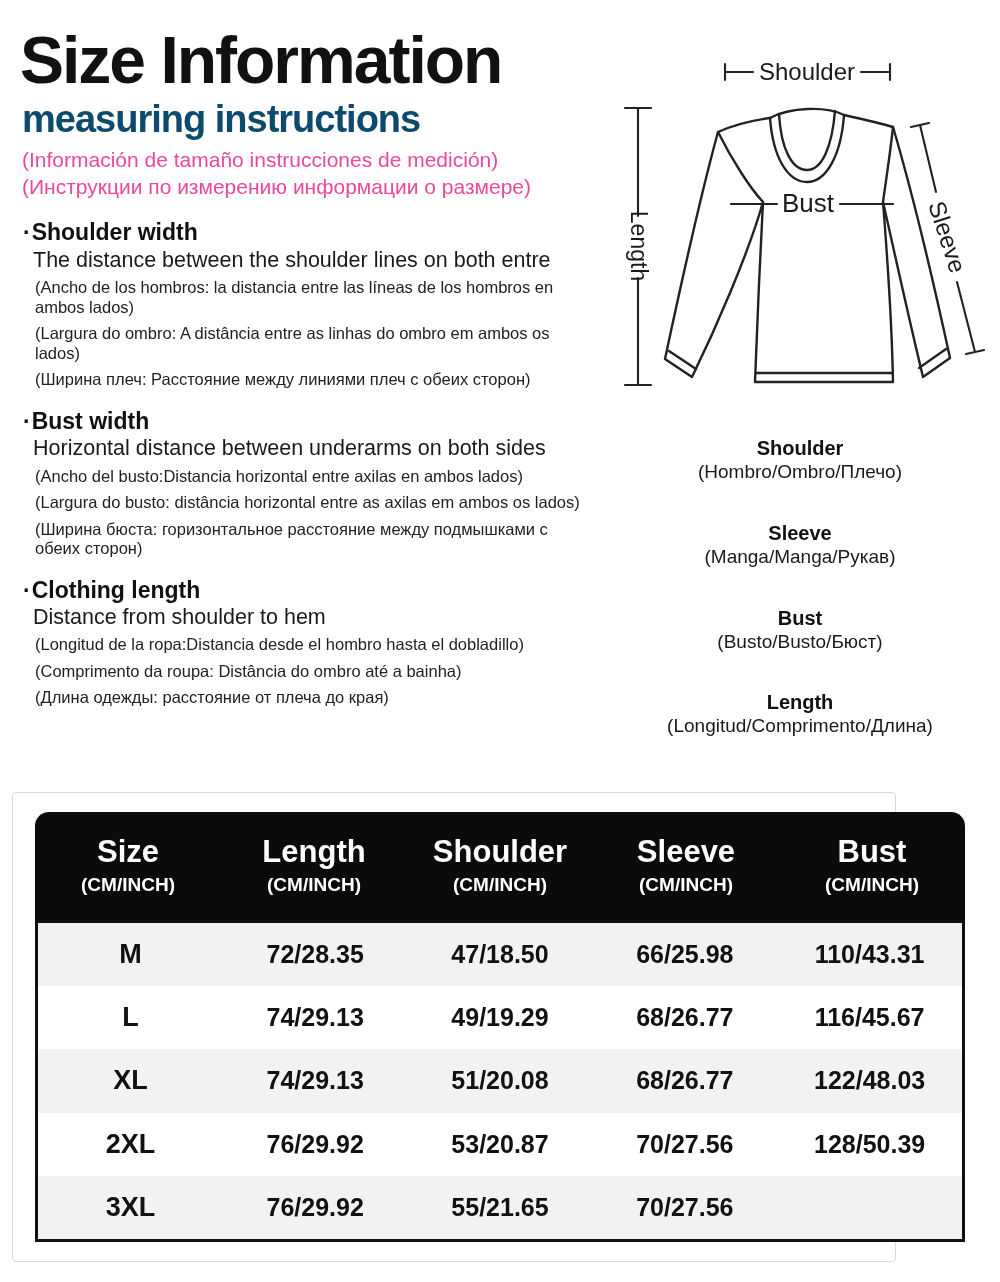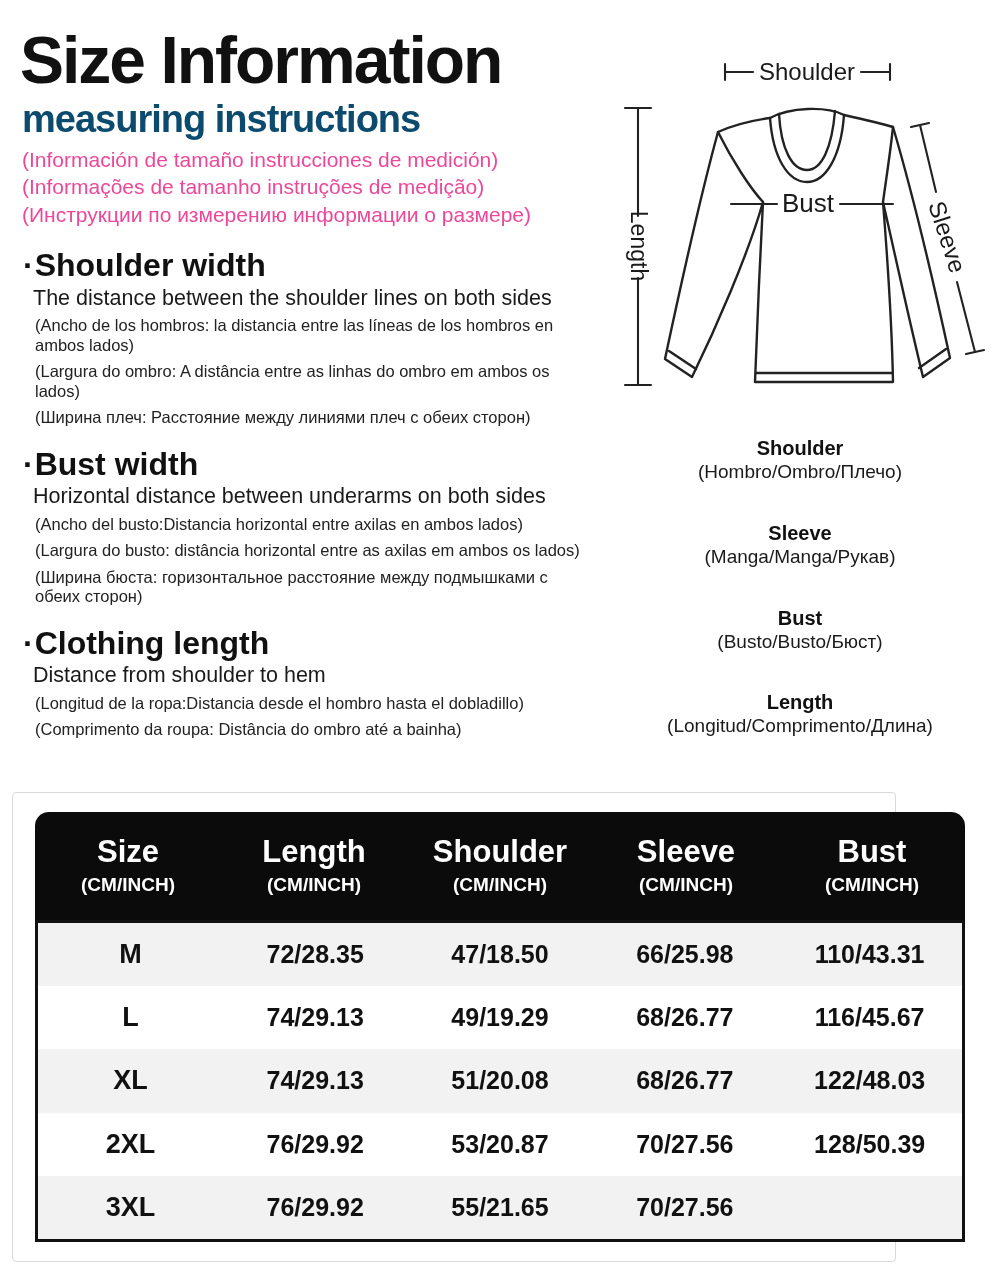--- a/index.html
+++ b/index.html
@@ -10,21 +10,21 @@
   }
 
   
   .left-col { position:absolute; left:20px; top:26px; width:578px; }
   .title { font-size:66px; font-weight:700; letter-spacing:-2px; line-height:1.06; margin:0; color:#111; }
   .subtitle { font-size:38px; font-weight:700; letter-spacing:-1px; line-height:1.12; margin:2px 0 0 2px; color:#0c4a6e; }
   .subtitle-trans { margin:5px 0 0 2px; }
   .subtitle-trans div { font-size:21px; line-height:1.33; color:#ec4899; }
 
   .measure-section { margin-top:19px; }
-  .section-heading { font-size:32px; font-weight:700; line-height:1.12; margin:0; color:#111; }
+  .section-heading { font-size:23px; font-weight:700; line-height:1.12; margin:0; color:#111; }
   .section-heading::before { content:"\00B7"; font-weight:700; margin-right:1px; margin-left:-8px; }
   .section-heading { padding-left:11px; }
   .section-desc { font-size:21.5px; line-height:1.22; margin:1px 0 5px 13px; color:#1a1a1a; }
   .section-trans { font-size:16.5px; line-height:1.18; margin:0 0 7px 15px; width:548px; color:#222; }
 
   
   .right-col { position:absolute; left:600px; top:30px; width:400px; }
   .diagram-svg { display:block; }
   .legend { margin-top:6px; text-align:center; }
   .legend-group { margin-bottom:37px; }
@@ -58,45 +58,45 @@
 </head>
 <body>
 
 <div class="page">
 
   <div class="left-col">
     <h1 class="title">Size Information</h1>
     <h2 class="subtitle">measuring instructions</h2>
     <div class="subtitle-trans">
       <div>(Información de tamaño instrucciones de medición)</div>
-      <div>(Informações de tamanho instruções de medição)</div>
       <div>(Инструкции по измерению информации о размере)</div>
     </div>
 
     <div class="measure-section">
       <h3 class="section-heading">Shoulder width</h3>
-      <div class="section-desc">The distance between the shoulder lines on both sides</div>
+      <div class="section-desc">The distance between the shoulder lines on both entre</div>
       <p class="section-trans">(Ancho de los hombros: la distancia entre las líneas de los hombros en ambos lados)</p>
       <p class="section-trans">(Largura do ombro: A distância entre as linhas do ombro em ambos os lados)</p>
       <p class="section-trans">(Ширина плеч: Расстояние между линиями плеч с обеих сторон)</p>
     </div>
 
     <div class="measure-section">
       <h3 class="section-heading">Bust width</h3>
       <div class="section-desc">Horizontal distance between underarms on both sides</div>
       <p class="section-trans">(Ancho del busto:Distancia horizontal entre axilas en ambos lados)</p>
       <p class="section-trans">(Largura do busto: distância horizontal entre as axilas em ambos os lados)</p>
       <p class="section-trans">(Ширина бюста: горизонтальное расстояние между подмышками с обеих сторон)</p>
     </div>
 
     <div class="measure-section">
       <h3 class="section-heading">Clothing length</h3>
       <div class="section-desc">Distance from shoulder to hem</div>
       <p class="section-trans">(Longitud de la ropa:Distancia desde el hombro hasta el dobladillo)</p>
       <p class="section-trans">(Comprimento da roupa: Distância do ombro até a bainha)</p>
+      <p class="section-trans">(Длина одежды: расстояние от плеча до края)</p>
     </div>
   </div>
 
   <div class="right-col">
     <svg class="diagram-svg" width="400" height="400" viewBox="0 0 400 400" fill="none" stroke="#222" stroke-width="2.4" stroke-linecap="round" stroke-linejoin="round">
 
       <path d="
         M 118,102
         C 138,93 155,90 170,88
         C 190,77 226,76 244,85

